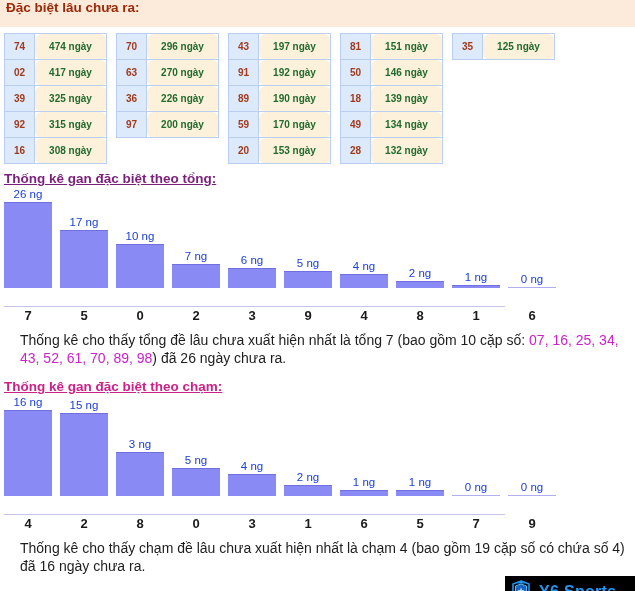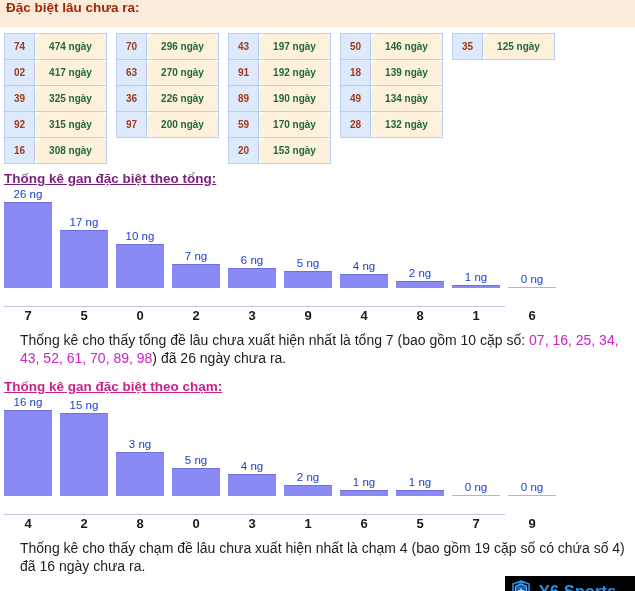--- a/index.html
+++ b/index.html
@@ -246,20 +246,24 @@
           <td class="days">170 ngày</td>
         </tr>
         <tr>
           <td class="num">20</td>
           <td class="days">153 ngày</td>
         </tr>
       </tbody>
     </table>
     <table class="gan-table">
       <tbody>
+        <tr>
+          <td class="num">81</td>
+          <td class="days">151 ngày</td>
+        </tr>
         <tr>
           <td class="num">50</td>
           <td class="days">146 ngày</td>
         </tr>
         <tr>
           <td class="num">18</td>
           <td class="days">139 ngày</td>
         </tr>
         <tr>
           <td class="num">49</td>

